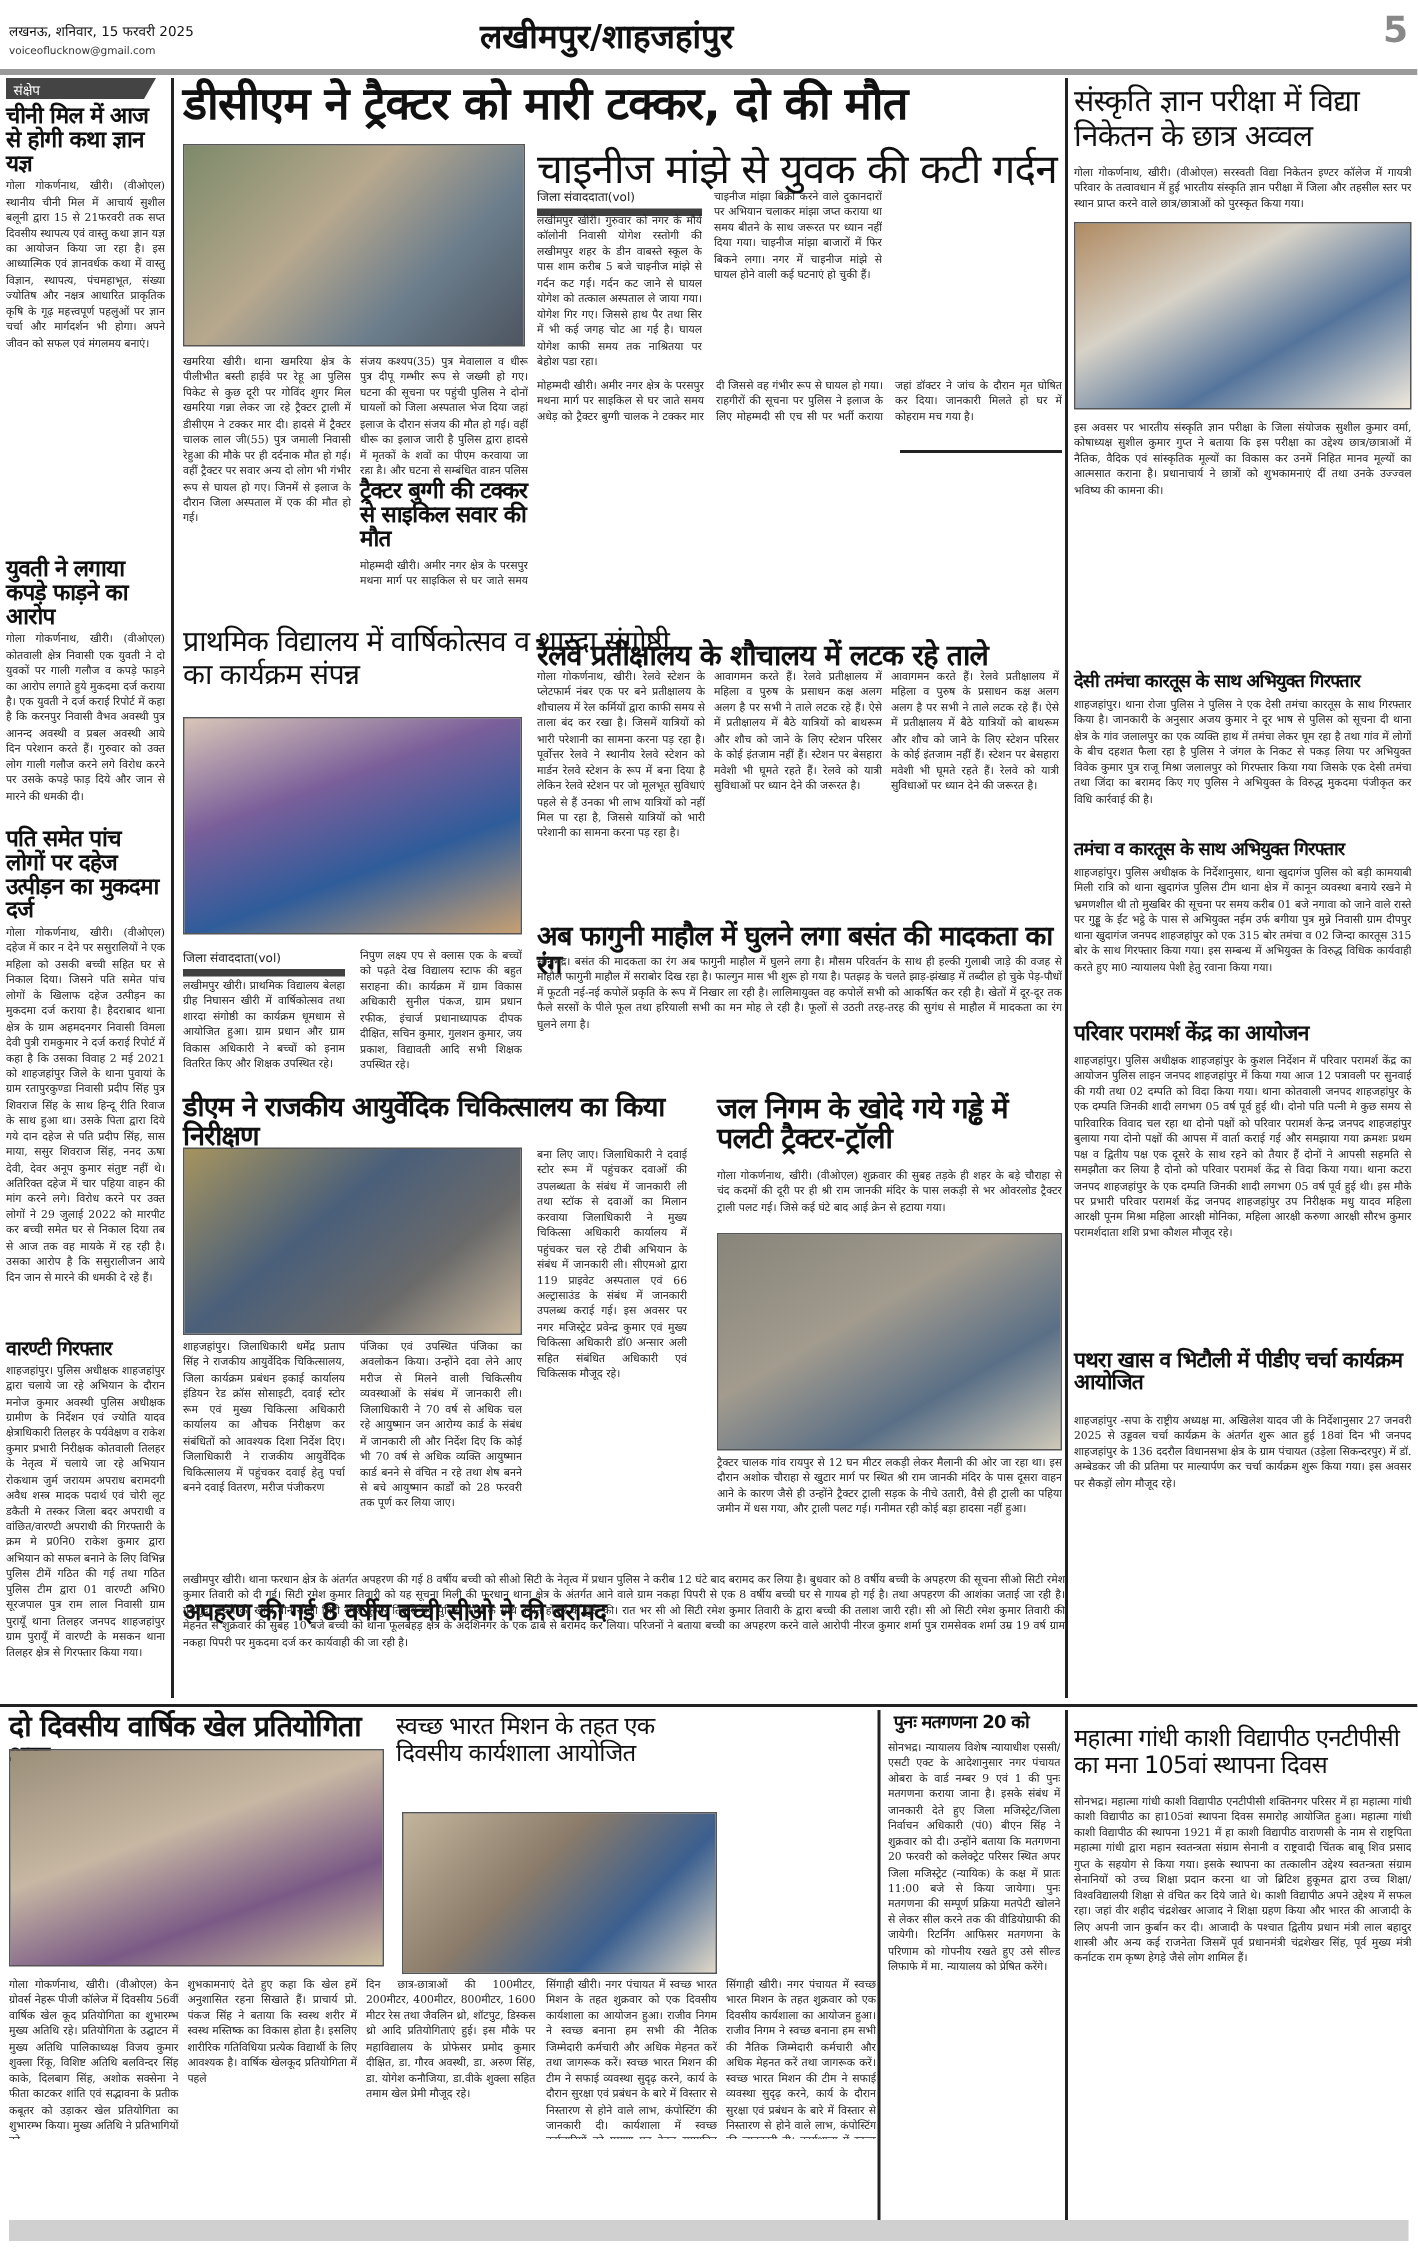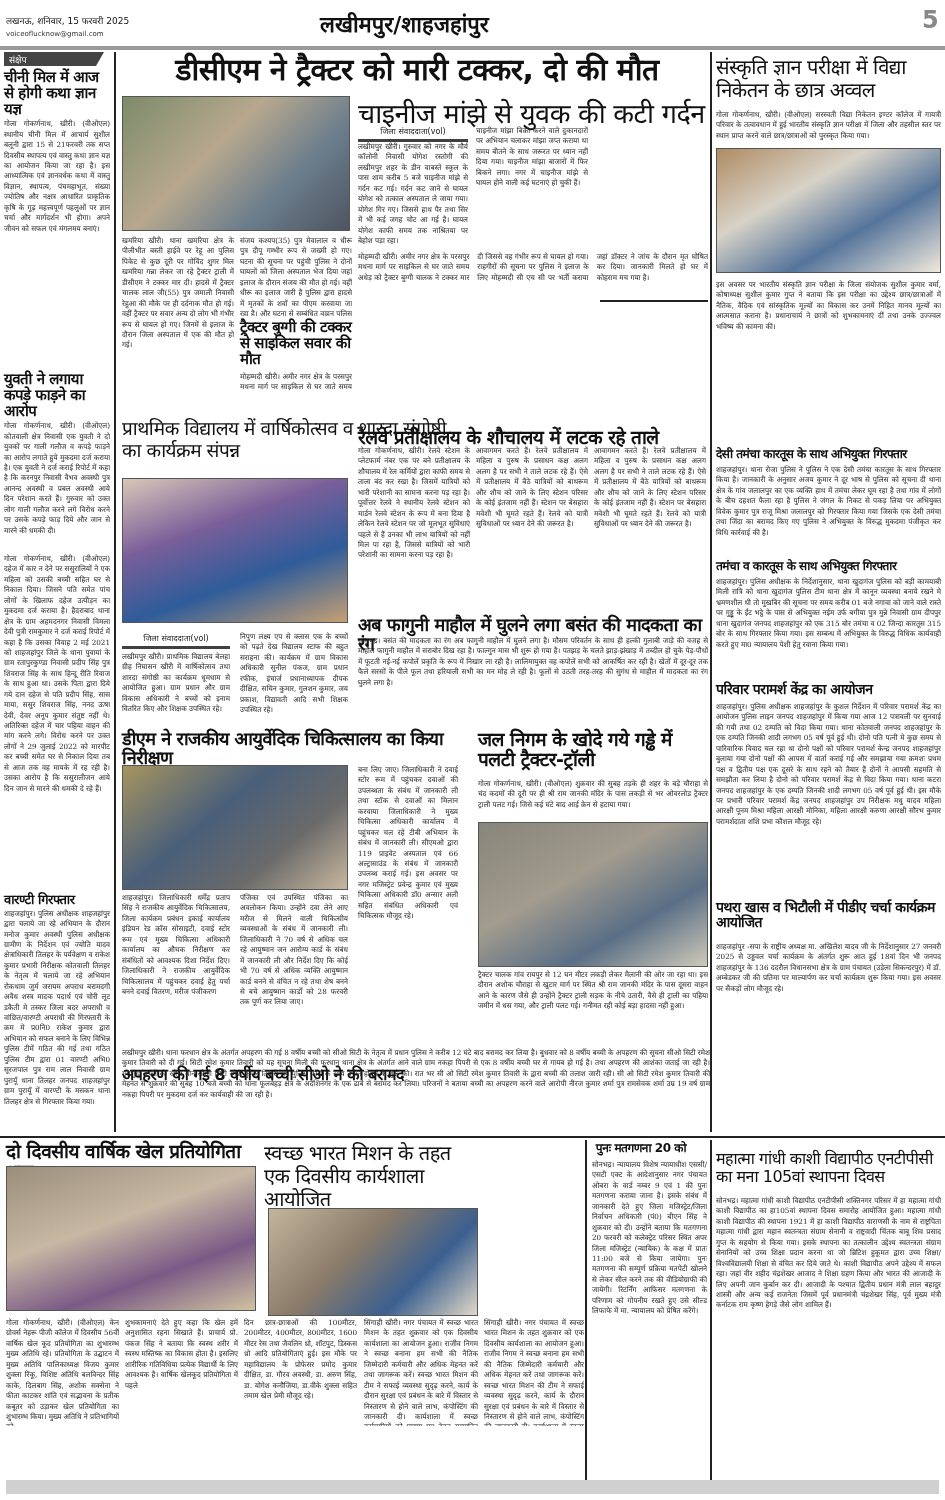--- a/index.html
+++ b/index.html
@@ -14,21 +14,21 @@
   .mh-brand .grey { color: #999; }
   .mh-page { left: 922px; top: 6px; font-size: 24px; font-weight: bold; color: #888; }
   .rule-top { left: 0; top: 46px; width: 945px; height: 4px; background: #9a9a9a; }
 
   .vline { width: 2px; background: #222; }
   .hline { height: 2px; background: #222; }
 
   .hl { font-weight: bold; line-height: 1.05; font-family: "DejaVu Sans", sans-serif; letter-spacing: -0.5px; }
   .hl-light { font-weight: normal; line-height: 1.15; letter-spacing: -0.5px; }
   .body { font-size: 7.2px; line-height: 1.45; text-align: justify; color: #222; overflow: hidden; font-family: "DejaVu Serif", serif; }
-  .byline { font-size: 8px; color: #222; border-bottom: 3px solid #404040; padding-bottom: 3px; text-align: center; }
+  .byline { font-size: 8px; color: #222; border-bottom: 5px solid #404040; padding-bottom: 3px; }
 
   .photo { background: linear-gradient(135deg, #7d8a6a, #b7a88e 40%, #6b7d8c 70%, #4d5560); border: 1px solid #555; }
   .photo2 { background: linear-gradient(160deg, #d9c6b8, #7a5f9a 35%, #2f5c9a 65%, #c6a073); border: 1px solid #555; }
   .photo3 { background: linear-gradient(140deg, #a6945f, #4a5f7a 40%, #6a6a6a 70%, #c8b79e); border: 1px solid #555; }
   .photo4 { background: linear-gradient(150deg, #88857a, #a29b8e 40%, #5a6f86 70%, #cfc9b9); border: 1px solid #555; }
   .photo5 { background: linear-gradient(150deg, #b08b63, #d7d2c7 35%, #55749b 65%, #f0e9dc); border: 1px solid #555; }
   .photo6 { background: linear-gradient(160deg, #9b8f7a, #c7b7a3 40%, #7a5a86 70%, #d0c2a0); border: 1px solid #555; }
   .photo7 { background: linear-gradient(135deg, #c3b59c, #8a7b6a 40%, #3b5f8f 70%, #e0d8c8); border: 1px solid #555; }
 
   .sankshep { left: 4px; top: 52px; width: 100px; height: 14px; background: #444; color: #fff; font-size: 9px; padding: 1px 5px; clip-path: polygon(0 0, 100% 0, 92% 100%, 0 100%); }
@@ -54,28 +54,29 @@
 
 <div class="abs" style="left:4px;top:70px;width:106px;">
   <div class="hl" style="font-size:15px;">चीनी मिल में आज से होगी कथा ज्ञान यज्ञ</div>
   <div class="body" style="height:178px;margin-top:2px;">गोला गोकर्णनाथ, खीरी। (वीओएल) स्थानीय चीनी मिल में आचार्य सुशील बलूनी द्वारा 15 से 21फरवरी तक सप्त दिवसीय स्थापत्य एवं वास्तु कथा ज्ञान यज्ञ का आयोजन किया जा रहा है। इस आध्यात्मिक एवं ज्ञानवर्धक कथा में वास्तु विज्ञान, स्थापत्य, पंचमहाभूत, संख्या ज्योतिष और नक्षत्र आधारित प्राकृतिक कृषि के गूढ़ महत्त्वपूर्ण पहलुओं पर ज्ञान चर्चा और मार्गदर्शन भी होगा। अपने जीवन को सफल एवं मंगलमय बनाएं।</div>
 </div>
 <div class="abs" style="left:4px;top:372px;width:106px;">
   <div class="hl" style="font-size:15px;">युवती ने लगाया कपड़े फाड़ने का आरोप</div>
   <div class="body" style="height:130px;margin-top:2px;">गोला गोकर्णनाथ, खीरी। (वीओएल) कोतवाली क्षेत्र निवासी एक युवती ने दो युवकों पर गाली गलौज व कपड़े फाड़ने का आरोप लगाते हुये मुकदमा दर्ज कराया है। एक युवती ने दर्ज कराई रिपोर्ट में कहा है कि करनपुर निवासी वैभव अवस्थी पुत्र आनन्द अवस्थी व प्रबल अवस्थी आये दिन परेशान करते हैं। गुरुवार को उक्त लोग गाली गलौज करने लगे विरोध करने पर उसके कपड़े फाड़ दिये और जान से मारने की धमकी दी।</div>
 </div>
 <div class="abs" style="left:4px;top:552px;width:106px;">
+  <div class="hl" style="font-size:15px;">पति समेत पांच लोगों पर दहेज उत्पीड़न का मुकदमा दर्ज</div>
   <div class="body" style="height:240px;margin-top:2px;">गोला गोकर्णनाथ, खीरी। (वीओएल) दहेज में कार न देने पर ससुरालियों ने एक महिला को उसकी बच्ची सहित घर से निकाल दिया। जिसने पति समेत पांच लोगों के खिलाफ दहेज उत्पीड़न का मुकदमा दर्ज कराया है। हैदराबाद थाना क्षेत्र के ग्राम अहमदनगर निवासी विमला देवी पुत्री रामकुमार ने दर्ज कराई रिपोर्ट में कहा है कि उसका विवाह 2 मई 2021 को शाहजहांपुर जिले के थाना पुवायां के ग्राम रतापुरकुण्डा निवासी प्रदीप सिंह पुत्र शिवराज सिंह के साथ हिन्दू रीति रिवाज के साथ हुआ था। उसके पिता द्वारा दिये गये दान दहेज से पति प्रदीप सिंह, सास माया, ससुर शिवराज सिंह, ननद ऊषा देवी, देवर अनूप कुमार संतुष्ट नहीं थे। अतिरिक्त दहेज में चार पहिया वाहन की मांग करने लगे। विरोध करने पर उक्त लोगों ने 29 जुलाई 2022 को मारपीट कर बच्ची समेत घर से निकाल दिया तब से आज तक वह मायके में रह रही है। उसका आरोप है कि ससुरालीजन आये दिन जान से मारने की धमकी दे रहे हैं।</div>
 </div>
 <div class="abs" style="left:4px;top:893px;width:106px;">
   <div class="hl" style="font-size:13px;">वारण्टी गिरफ्तार</div>
   <div class="body" style="height:215px;margin-top:2px;">शाहजहांपुर। पुलिस अधीक्षक शाहजहांपुर द्वारा चलाये जा रहे अभियान के दौरान मनोज कुमार अवस्थी पुलिस अधीक्षक ग्रामीण के निर्देशन एवं ज्योति यादव क्षेत्राधिकारी तिलहर के पर्यवेक्षण व राकेश कुमार प्रभारी निरीक्षक कोतवाली तिलहर के नेतृत्व में चलाये जा रहे अभियान रोकथाम जुर्म जरायम अपराध बरामदगी अवैध शस्त्र मादक पदार्थ एवं चोरी लूट डकैती मे तस्कर जिला बदर अपराधी व वांछित/वारण्टी अपराधी की गिरफ्तारी के क्रम मे प्र0नि0 राकेश कुमार द्वारा अभियान को सफल बनाने के लिए विभिन्न पुलिस टीमें गठित की गई तथा गठित पुलिस टीम द्वारा 01 वारण्टी अभि0 सूरजपाल पुत्र राम लाल निवासी ग्राम पुरायूँ थाना तिलहर जनपद शाहजहांपुर ग्राम पुरायूँ में वारण्टी के मसकन थाना तिलहर क्षेत्र से गिरफ्तार किया गया।</div>
 </div>
 
-<div class="abs hl" style="left:122px;top:54px;width:590px;font-size:30px;text-align:center;">डीसीएम ने ट्रैक्टर को मारी टक्कर, दो की मौत</div>
+<div class="abs hl" style="left:122px;top:54px;width:590px;font-size:30px;">डीसीएम ने ट्रैक्टर को मारी टक्कर, दो की मौत</div>
 <div class="abs photo" style="left:122px;top:96px;width:228px;height:135px;"></div>
 <div class="abs body" style="left:122px;top:236px;width:112px;height:128px;">खमरिया खीरी। थाना खमरिया क्षेत्र के पीलीभीत बस्ती हाईवे पर रेहू आ पुलिस पिकेट से कुछ दूरी पर गोविंद शुगर मिल खमरिया गन्ना लेकर जा रहे ट्रैक्टर ट्राली में डीसीएम ने टक्कर मार दी। हादसे में ट्रैक्टर चालक लाल जी(55) पुत्र जमाली निवासी रेहुआ की मौके पर ही दर्दनाक मौत हो गई। वहीं ट्रैक्टर पर सवार अन्य दो लोग भी गंभीर रूप से घायल हो गए। जिनमें से इलाज के दौरान जिला अस्पताल में एक की मौत हो गई।</div>
 <div class="abs body" style="left:240px;top:236px;width:112px;height:80px;">संजय कश्यप(35) पुत्र मेवालाल व धीरू पुत्र दीपू गम्भीर रूप से जख्मी हो गए। घटना की सूचना पर पहुंची पुलिस ने दोनों घायलों को जिला अस्पताल भेज दिया जहां इलाज के दौरान संजय की मौत हो गई। वहीं धीरू का इलाज जारी है पुलिस द्वारा हादसे में मृतकों के शवों का पीएम करवाया जा रहा है। और घटना से सम्बंधित वाहन पुलिस के कब्जे में है।</div>
 <div class="abs hl" style="left:240px;top:320px;width:112px;font-size:15px;">ट्रैक्टर बुग्गी की टक्कर से साइकिल सवार की मौत</div>
 <div class="abs body" style="left:240px;top:372px;width:112px;height:20px;">मोहम्मदी खीरी। अमीर नगर क्षेत्र के परसपुर मथना मार्ग पर साइकिल से घर जाते समय अधेड़ को ट्रैक्टर बुग्गी चालक ने टक्कर मार दी जिससे वह गंभीर रूप से घायल हो गया। राहगीरों की सूचना पर पुलिस ने इलाज के लिए मोहम्मदी सी एच सी पर भर्ती कराया जहां डॉक्टर ने जांच के दौरान मृत घोषित कर दिया। जानकारी मिलते हो घर में कोहराम मच गया है।</div>
 
 <div class="abs hl-light" style="left:358px;top:98px;width:350px;font-size:27px;">चाइनीज मांझे से युवक की कटी गर्दन</div>
 <div class="abs byline" style="left:358px;top:125px;width:110px;">जिला संवाददाता(vol)</div>
 <div class="abs body" style="left:358px;top:142px;width:110px;height:102px;">लखीमपुर खीरी। गुरुवार को नगर के मौर्य कॉलोनी निवासी योगेश रस्तोगी की लखीमपुर शहर के डीन वाबस्ते स्कूल के पास शाम करीब 5 बजे चाइनीज मांझे से गर्दन कट गई। गर्दन कट जाने से घायल योगेश को तत्काल अस्पताल ले जाया गया। योगेश गिर गए। जिससे हाथ पैर तथा सिर में भी कई जगह चोट आ गई है। घायल योगेश काफी समय तक नाश्रितया पर बेहोश पड़ा रहा।</div>
 <div class="abs hline" style="left:600px;top:300px;width:108px;"></div>
@@ -128,21 +129,21 @@
 <div class="abs body" style="left:122px;top:1048px;width:588px;height:84px;">लखीमपुर खीरी। थाना फरधान क्षेत्र के अंतर्गत अपहरण की गई 8 वर्षीय बच्ची को सीओ सिटी के नेतृत्व में प्रधान पुलिस ने करीब 12 घंटे बाद बरामद कर लिया है। बुधवार को 8 वर्षीय बच्ची के अपहरण की सूचना सीओ सिटी रमेश कुमार तिवारी को दी गई। सिटी रमेश कुमार तिवारी को यह सूचना मिली की फरधान थाना क्षेत्र के अंतर्गत आने वाले ग्राम नकहा पिपरी से एक 8 वर्षीय बच्ची घर से गायब हो गई है। तथा अपहरण की आशंका जताई जा रही है। गुमशुदा बच्ची की खोज बीन सीओ सिटी रमेश कुमार तिवारी मय पुलिस फोर्स के साथ तैनात होकर के शुरू की। रात भर सी ओ सिटी रमेश कुमार तिवारी के द्वारा बच्ची की तलाश जारी रही। सी ओ सिटी रमेश कुमार तिवारी की मेहनत से शुक्रवार की सुबह 10 बजे बच्ची को थाना फूलबेहड़ क्षेत्र के अदेशिनगर के एक ढाबे से बरामद कर लिया। परिजनों ने बताया बच्ची का अपहरण करने वाले आरोपी नीरज कुमार शर्मा पुत्र रामसेवक शर्मा उम्र 19 वर्ष ग्राम नकहा पिपरी पर मुकदमा दर्ज कर कार्यवाही की जा रही है।</div>
 
 <div class="abs hline" style="left:0;top:1136px;width:945px;"></div>
 
 <div class="abs hl" style="left:6px;top:1142px;width:260px;font-size:19px;">दो दिवसीय वार्षिक खेल प्रतियोगिता शुरू</div>
 <div class="abs photo6" style="left:6px;top:1166px;width:250px;height:145px;"></div>
 <div class="abs body" style="left:6px;top:1318px;width:113px;height:108px;">गोला गोकर्णनाथ, खीरी। (वीओएल) केन ग्रोवर्स नेहरू पीजी कॉलेज में दिवसीय 56वीं वार्षिक खेल कूद प्रतियोगिता का शुभारम्भ मुख्य अतिथि रहे। प्रतियोगिता के उद्घाटन में मुख्य अतिथि पालिकाध्यक्ष विजय कुमार शुक्ला रिंकू, विशिष्ट अतिथि बलविन्दर सिंह काके, दिलबाग सिंह, अशोक सक्सेना ने फीता काटकर शांति एवं सद्भावना के प्रतीक कबूतर को उड़ाकर खेल प्रतियोगिता का शुभारम्भ किया। मुख्य अतिथि ने प्रतिभागियों को</div>
 <div class="abs body" style="left:125px;top:1318px;width:113px;height:108px;">शुभकामनाएं देते हुए कहा कि खेल हमें अनुशासित रहना सिखाते हैं। प्राचार्य प्रो. पंकज सिंह ने बताया कि स्वस्थ शरीर में स्वस्थ मस्तिष्क का विकास होता है। इसलिए शारीरिक गतिविधिया प्रत्येक विद्यार्थी के लिए आवश्यक है। वार्षिक खेलकूद प्रतियोगिता में पहले</div>
 <div class="abs body" style="left:244px;top:1318px;width:113px;height:108px;">दिन छात्र-छात्राओं की 100मीटर, 200मीटर, 400मीटर, 800मीटर, 1600 मीटर रेस तथा जैवलिन थ्रो, शॉटपुट, डिस्कस थ्रो आदि प्रतियोगिताएं हुई। इस मौके पर महाविद्यालय के प्रोफेसर प्रमोद कुमार दीक्षित, डा. गौरव अवस्थी, डा. अरुण सिंह, डा. योगेश कनौजिया, डा.वीके शुक्ला सहित तमाम खेल प्रेमी मौजूद रहे।</div>
 
-<div class="abs hl-light" style="left:264px;top:1142px;width:200px;font-size:20px;">स्वच्छ भारत मिशन के तहत एक दिवसीय कार्यशाला आयोजित</div>
+<div class="abs hl-light" style="left:264px;top:1142px;width:200px;font-size:16px;">स्वच्छ भारत मिशन के तहत एक दिवसीय कार्यशाला आयोजित</div>
 <div class="abs photo7" style="left:268px;top:1208px;width:210px;height:108px;"></div>
 <div class="abs body" style="left:364px;top:1318px;width:114px;height:108px;">सिंगाही खीरी। नगर पंचायत में स्वच्छ भारत मिशन के तहत शुक्रवार को एक दिवसीय कार्यशाला का आयोजन हुआ। राजीव निगम ने स्वच्छ बनाना हम सभी की नैतिक जिम्मेदारी कर्मचारी और अधिक मेहनत करें तथा जागरूक करें। स्वच्छ भारत मिशन की टीम ने सफाई व्यवस्था सुदृढ़ करने, कार्य के दौरान सुरक्षा एवं प्रबंधन के बारे में विस्तार से निस्तारण से होने वाले लाभ, कंपोस्टिंग की जानकारी दी। कार्यशाला में स्वच्छ कर्मचारियों को प्रमाण पत्र देकर सम्मानित किया गया। सुरेंद्र सिंह, गुलशन कुमार आदि लोग उपस्थित रहे।</div>
 <div class="abs body" style="left:484px;top:1318px;width:100px;height:108px;">सिंगाही खीरी। नगर पंचायत में स्वच्छ भारत मिशन के तहत शुक्रवार को एक दिवसीय कार्यशाला का आयोजन हुआ। राजीव निगम ने स्वच्छ बनाना हम सभी की नैतिक जिम्मेदारी कर्मचारी और अधिक मेहनत करें तथा जागरूक करें। स्वच्छ भारत मिशन की टीम ने सफाई व्यवस्था सुदृढ़ करने, कार्य के दौरान सुरक्षा एवं प्रबंधन के बारे में विस्तार से निस्तारण से होने वाले लाभ, कंपोस्टिंग की जानकारी दी। कार्यशाला में स्वच्छ कर्मचारियों को प्रमाण पत्र देकर सम्मानित किया गया। सुरेंद्र सिंह, गुलशन कुमार आदि लोग उपस्थित रहे।</div>
 
 <div class="abs hl" style="left:571px;top:1142px;width:115px;font-size:12px;text-align:right;">पुनः मतगणना 20 को</div>
 <div class="abs body" style="left:592px;top:1160px;width:115px;height:266px;">सोनभद्र। न्यायालय विशेष न्यायाधीश एससी/एसटी एक्ट के आदेशानुसार नगर पंचायत ओबरा के वार्ड नम्बर 9 एवं 1 की पुनः मतगणना कराया जाना है। इसके संबंध में जानकारी देते हुए जिला मजिस्ट्रेट/जिला निर्वाचन अधिकारी (पं0) बीएन सिंह ने शुक्रवार को दी। उन्होंने बताया कि मतगणना 20 फरवरी को कलेक्ट्रेट परिसर स्थित अपर जिला मजिस्ट्रेट (न्यायिक) के कक्ष में प्रातः 11:00 बजे से किया जायेगा। पुनः मतगणना की सम्पूर्ण प्रक्रिया मतपेटी खोलने से लेकर सील करने तक की वीडियोग्राफी की जायेगी। रिटर्निंग आफिसर मतगणना के परिणाम को गोपनीय रखते हुए उसे सील्ड लिफाफे में मा. न्यायालय को प्रेषित करेंगे।</div>
 
 <div class="abs hl-light" style="left:716px;top:1150px;width:225px;font-size:16px;">महात्मा गांधी काशी विद्यापीठ एनटीपीसी का मना 105वां स्थापना दिवस</div>
 <div class="abs body" style="left:716px;top:1196px;width:225px;height:282px;">सोनभद्र। महात्मा गांधी काशी विद्यापीठ एनटीपीसी शक्तिनगर परिसर में हा महात्मा गांधी काशी विद्यापीठ का हा105वां स्थापना दिवस समारोह आयोजित हुआ। महात्मा गांधी काशी विद्यापीठ की स्थापना 1921 में हा काशी विद्यापीठ वाराणसी के नाम से राष्ट्रपिता महात्मा गांधी द्वारा महान स्वतन्त्रता संग्राम सेनानी व राष्ट्रवादी चिंतक बाबू शिव प्रसाद गुप्त के सहयोग से किया गया। इसके स्थापना का तत्कालीन उद्देश्य स्वतन्त्रता संग्राम सेनानियों को उच्च शिक्षा प्रदान करना था जो ब्रिटिश हुकूमत द्वारा उच्च शिक्षा/विश्वविद्यालयी शिक्षा से वंचित कर दिये जाते थे। काशी विद्यापीठ अपने उद्देश्य में सफल रहा। जहां वीर शहीद चंद्रशेखर आजाद ने शिक्षा ग्रहण किया और भारत की आजादी के लिए अपनी जान कुर्बान कर दी। आजादी के पश्चात द्वितीय प्रधान मंत्री लाल बहादुर शास्त्री और अन्य कई राजनेता जिसमें पूर्व प्रधानमंत्री चंद्रशेखर सिंह, पूर्व मुख्य मंत्री कर्नाटक राम कृष्ण हेगड़े जैसे लोग शामिल हैं।</div>
 

